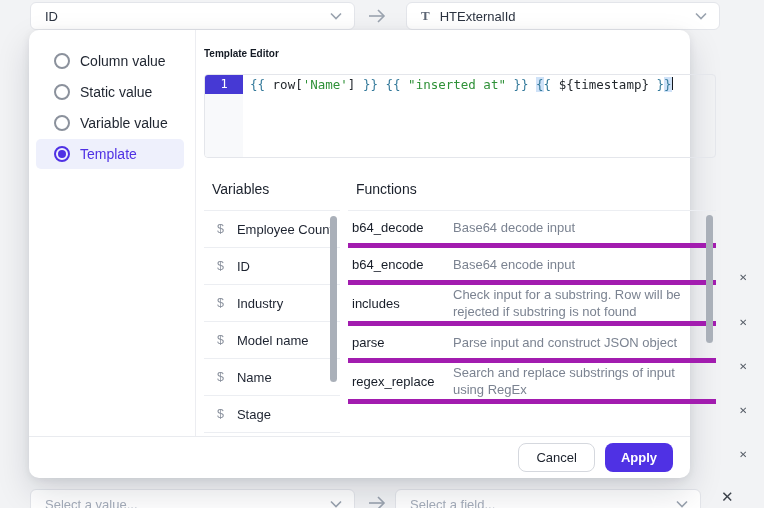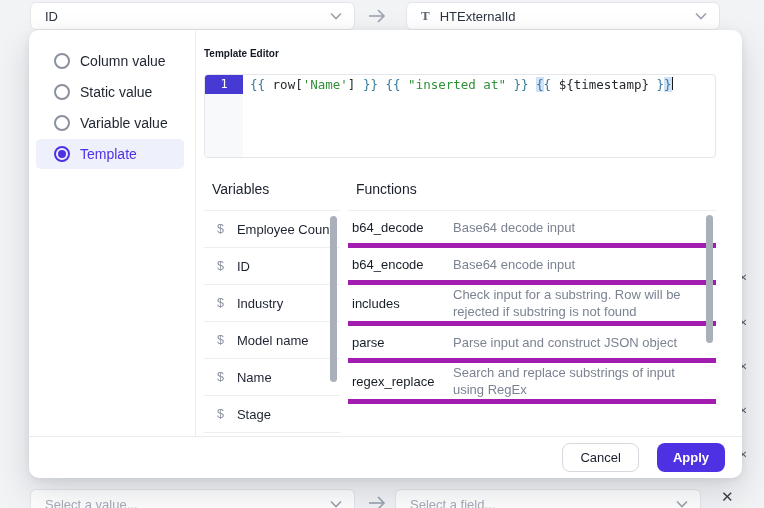--- a/index.html
+++ b/index.html
@@ -9,21 +9,21 @@
   .sel{position:absolute;background:#fff;border:1px solid #e3e5ea;border-radius:6px;
        display:flex;align-items:center;box-sizing:border-box;font-size:13px;color:#2b3340;}
   .sel .chev{margin-left:auto;display:flex;align-items:center;}
   .placeholder{color:#a5adba;}
   .arrow-wrap{position:absolute;display:flex;align-items:center;justify-content:center;}
   .t-icon{font-family:"Liberation Serif",serif;font-weight:700;font-size:13px;color:#5d6675;
           margin:0 10px 0 14px;}
   .edge-x{position:absolute;left:739px;font-size:10px;color:#565c66;z-index:1;}
   .close-x{position:absolute;left:721px;top:488px;font-size:15px;color:#3c424b;z-index:1;}
   
-  .modal{position:absolute;left:29px;top:30px;width:713px;height:448px;background:#fff;
+  .modal{position:absolute;left:29px;top:30px;width:661px;height:448px;background:#fff;
          border-radius:10px;z-index:5;box-sizing:border-box;
          box-shadow:0 14px 34px rgba(15,20,40,.14),0 2px 8px rgba(15,20,40,.08);}
   .sidebar{position:absolute;left:0;top:0;width:167px;height:406px;
            border-right:1px solid #ecedf1;box-sizing:border-box;padding-top:16px;}
   .radio-row{height:30px;margin:0 0 1px 7px;width:148px;display:flex;align-items:center;
              gap:10px;padding-left:18px;border-radius:5px;box-sizing:border-box;font-size:14px;
              color:#1f2530;cursor:pointer;}
   .radio-row.selected{background:#eef0fc;color:#4F31E4;}
   .radio-circle{width:16px;height:16px;border:2px solid #8b919c;border-radius:50%;
                 box-sizing:border-box;flex:none;display:flex;align-items:center;justify-content:center;}
@@ -52,21 +52,21 @@
               border-top:1px solid #eceef2;box-sizing:border-box;}
   .fn-row{display:flex;align-items:center;min-height:37px;padding:1px 0 1px 4px;
           border-bottom:5px solid #a21caf;box-sizing:border-box;cursor:pointer;}
   .fn-name{width:101px;flex:none;font-size:13px;color:#171d28;}
   .fn-desc{width:252px;font-size:13px;line-height:17px;color:#7b8391;}
   .sbar{position:absolute;width:7px;border-radius:4px;background:#aab0b9;}
   .sbar-vars{left:301px;top:186px;height:166px;}
   .sbar-funcs{left:677px;top:185px;height:128px;}
   
   .footer{position:absolute;left:0;right:0;bottom:0;height:42px;border-top:1px solid #e9ebef;
-          display:flex;align-items:center;justify-content:flex-end;gap:18px;padding-right:17px;
+          display:flex;align-items:center;justify-content:flex-end;gap:10px;padding-right:17px;
           box-sizing:border-box;}
   .btn{height:29px;border-radius:8px;font-size:13px;display:flex;align-items:center;
        box-sizing:border-box;cursor:pointer;font-family:"Liberation Sans",sans-serif;}
   .btn-cancel{padding:0 17px;border:1px solid #d5d8de;background:#fff;color:#1b212c;}
   .btn-apply{padding:0 16px;border:none;background:#4F31E4;color:#fff;font-weight:600;}
 </style>
 </head>
 <body>
 
 <div class="stage">

